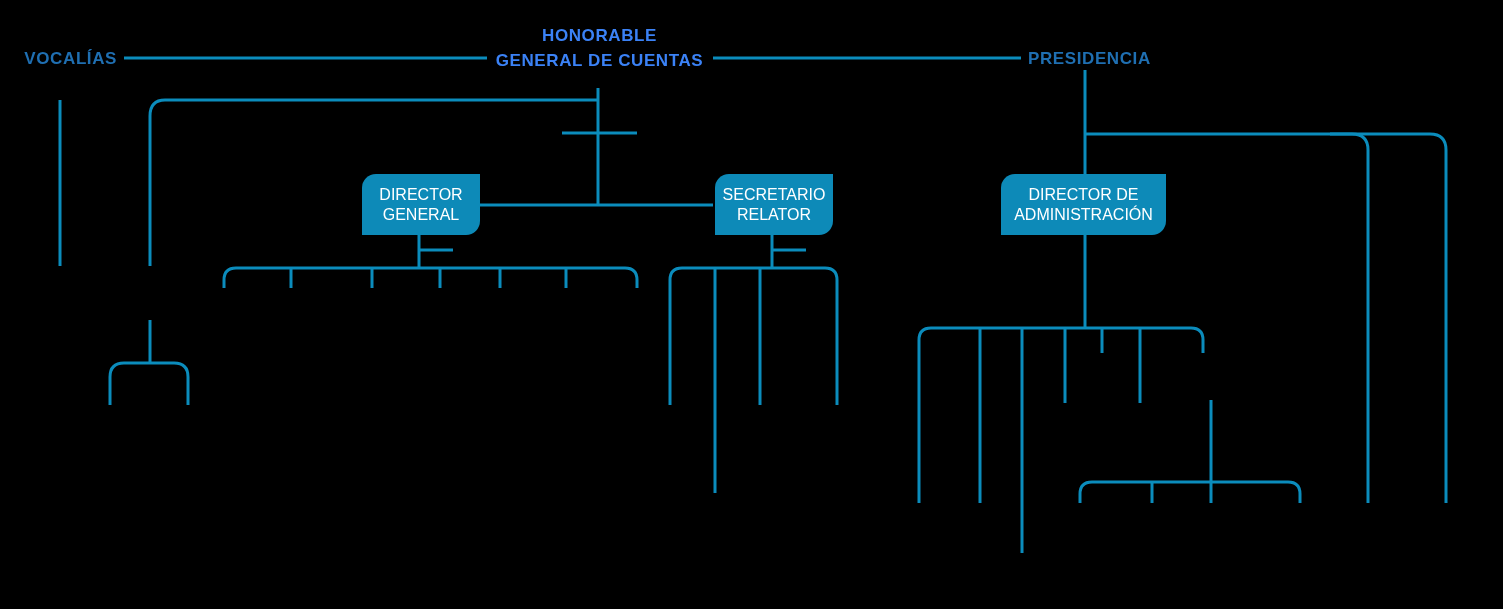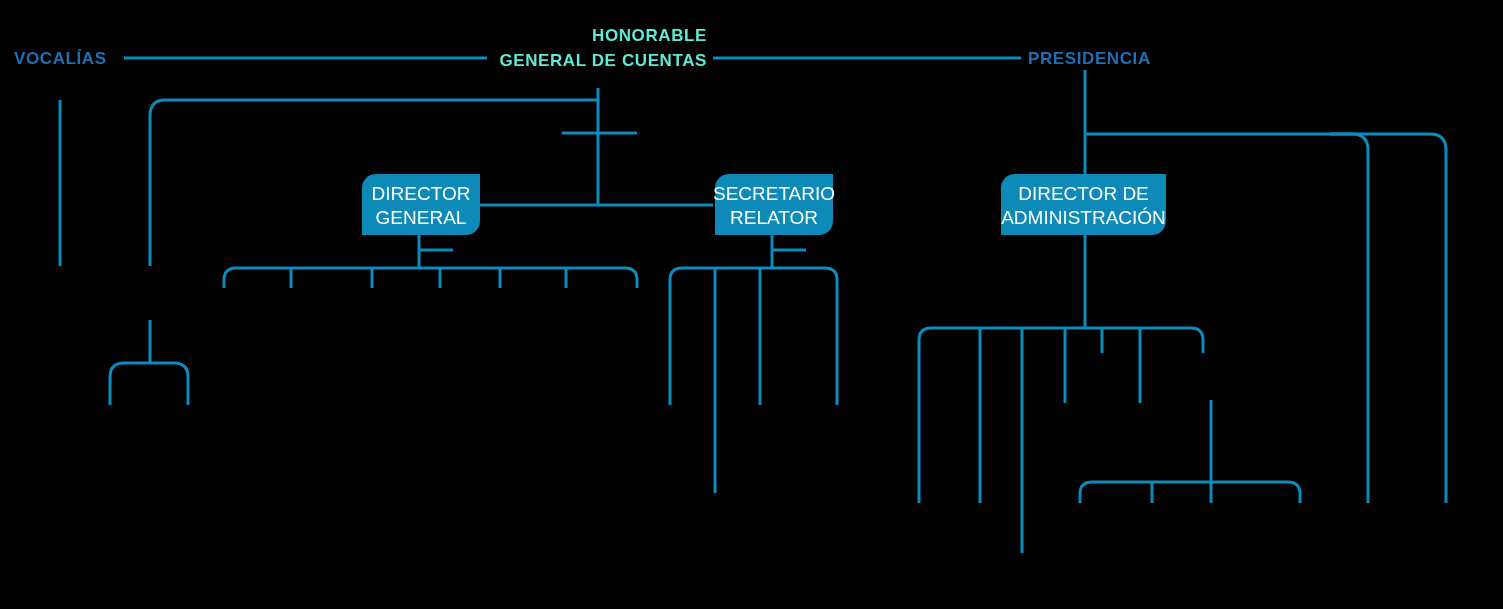--- a/index.html
+++ b/index.html
@@ -37,27 +37,27 @@
   .heading-label.two-line {
     line-height: 1.45;
   }
   .node-box {
     position: absolute;
     box-sizing: border-box;
     background: #0d8ab8;
     color: #ffffff;
     font-family: "Liberation Sans", sans-serif;
     font-weight: normal;
-    font-size: 19px;
+    font-size: 16px;
     line-height: 1.25;
     display: flex;
-    align-items: flex-start;
+    align-items: center;
     justify-content: center;
     text-align: center;
-    padding: 8px 10px;
+    padding: 0 10px;
     border-radius: 14px 0 14px 0;
   }
   .node-box span { display: block; }
 </style>
 </head>
 <body>
 
 <div id="chart-root">
 
   <svg id="org-svg" viewBox="0 0 1503 609" xmlns="http://www.w3.org/2000/svg">
@@ -93,24 +93,24 @@
         <path d="M 1022 328 L 1022 553" fill="none"></path>
         <path d="M 1065 328 L 1065 403" fill="none"></path>
         <path d="M 1102 328 L 1102 353" fill="none"></path>
         <path d="M 1140 328 L 1140 403" fill="none"></path>
         <path d="M 1211 400 L 1211 503" fill="none"></path>
         <path d="M 1080 503 L 1080 494 Q 1080 482 1092 482 L 1288 482 Q 1300 482 1300 494 L 1300 503" fill="none"></path>
         <path d="M 1152 482 L 1152 503" fill="none"></path>
       </g>
   </svg>
 
-  <div class="heading-label" id="heading-0" style="left: 14px; top: 48px; width: 103px; color: rgb(31, 111, 178); text-align: left;">
+  <div class="heading-label" id="heading-0" style="left: 14px; top: 48px; width: 103px; color: rgb(31, 111, 178); text-align: right;">
       <div>VOCALÍAS</div>
     </div>
-  <div class="heading-label two-line" id="heading-1" style="left: 492px; top: 24px; width: 215px; color: #5eead4; text-align: right;">
+  <div class="heading-label two-line" id="heading-1" style="left: 492px; top: 24px; width: 215px; color: #3b82f6; text-align: center;">
       <div>HONORABLE</div>
       <div>GENERAL DE CUENTAS</div>
     </div>
   <div class="heading-label" id="heading-2" style="left: 1028px; top: 48px; width: 120px; color: rgb(31, 111, 178); text-align: left;">
       <div>PRESIDENCIA</div>
     </div>
 
   <div class="node-box" id="node-0" style="left: 362px; top: 174px; width: 118px; height: 61px; background: rgb(13, 138, 184); color: rgb(255, 255, 255);">
       <div>
         <span>DIRECTOR</span>

